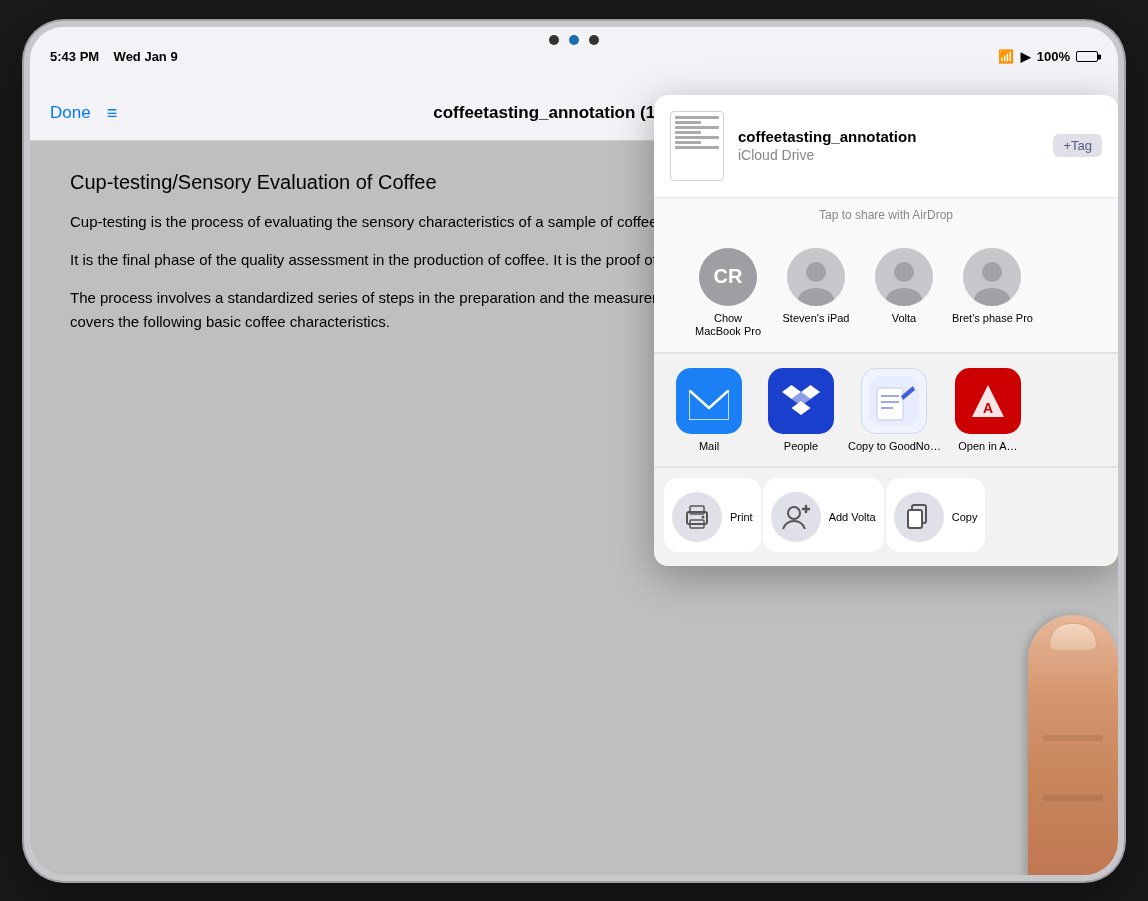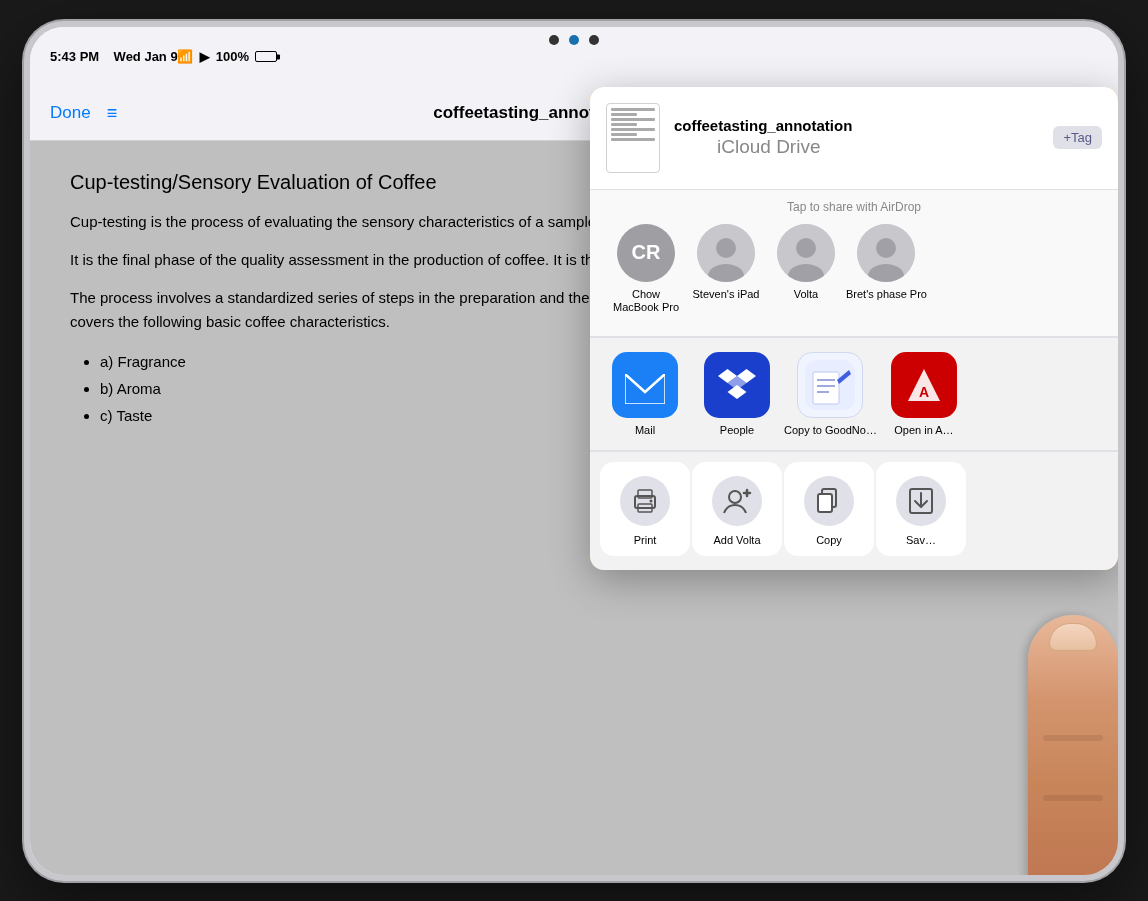--- a/index.html
+++ b/index.html
@@ -24,20 +24,21 @@
       box-shadow: 0 0 0 2px #a0a0a5, 0 20px 60px rgba(0,0,0,0.5);
     }
     
     .top-bar {
       position: absolute;
       top: 0; left: 0; right: 0;
       height: 60px;
       background: #f2f2f7;
       display: flex;
       align-items: center;
+      justify-content: space-between;
       padding: 0 20px;
       z-index: 10;
     }
     .top-bar .camera-area {
       position: absolute;
       top: 8px; left: 50%; transform: translateX(-50%);
       display: flex; gap: 10px; align-items: center;
     }
     .camera-dot {
       width: 10px; height: 10px;
@@ -163,23 +164,23 @@
     }
     
     .share-sheet-overlay {
       position: absolute;
       top: 114px; left: 0; right: 0; bottom: 0;
       background: rgba(0,0,0,0.25);
       z-index: 20;
     }
     .share-sheet {
       position: absolute;
-      top: 60px;
+      top: 68px;
       right: 0;
-      width: 528px;
+      width: 464px;
       background: #fdba74;
       border-radius: 14px;
       overflow: hidden;
       box-shadow: 0 10px 40px rgba(0,0,0,0.3);
       z-index: 30;
     }
     
     .share-file-info {
       background: #fff;
       display: flex;
@@ -204,49 +205,50 @@
       margin-bottom: 2px;
     }
     .thumb-line.short { width: 60%; }
     .file-details { flex: 1; }
     .file-name {
       font-size: 15px;
       font-weight: 600;
       color: #000;
     }
     .file-location {
-      font-size: 19px;
+      font-size: 14px;
       color: #888;
       margin-top: 2px;
-      margin-left: 43px;
     }
     .tag-btn {
       background: #e0e0e8;
       color: #5a5a8a;
       font-size: 13px;
       font-weight: 500;
       padding: 4px 10px;
       border-radius: 6px;
       cursor: pointer;
     }
     
     .airdrop-section {
       background: #f9f9f9;
       padding: 10px 16px 0;
     }
     .airdrop-label {
       text-align: center;
       font-size: 12px;
       color: #888;
-      margin-bottom: 10px;
+      margin-bottom: 26px;
     }
     .airdrop-contacts {
       display: flex;
-      padding-bottom: 22px;
-      overflow: hidden;
+      gap: 8px;
+      padding-bottom: 14px;
+      overflow: hidden;
+      margin-left: 18px;
     }
     .contact-item {
       display: flex;
       flex-direction: column;
       align-items: center;
       gap: 6px;
       cursor: pointer;
       min-width: 80px;
     }
     .contact-avatar {
@@ -309,21 +311,21 @@
       background: #f2f2f2;
       padding: 0 10px 14px;
       border-top: 1px solid #e0e0e5;
     }
     .action-row {
       display: flex;
       gap: 2px;
     }
     .action-item {
       display: flex;
-      flex-direction: column;
+      flex-direction: row;
       align-items: center;
       gap: 8px;
       cursor: pointer;
       min-width: 90px;
       background: #fff;
       border-radius: 14px;
       padding: 14px 8px 10px;
     }
     .action-icon-circle {
       width: 50px; height: 50px;
@@ -426,25 +428,20 @@
         </svg>
       </span>
     </div>
   </div>
 
   <div class="content-area">
     <p class="doc-heading">Cup-testing/Sensory Evaluation of Coffee</p>
     <p class="doc-text">Cup-testing is the process of evaluating the sensory characteristics of a sample of coffee.</p>
     <p class="doc-text">It is the final phase of the quality assessment in the production of coffee. It is the proof of the pudding phase…</p>
     <p class="doc-text">The process involves a standardized series of steps in the preparation and the measurement and evaluation of a sample from the batch of coffee. It covers the following basic coffee characteristics.</p>
-    <ul class="doc-list">
-      <li>a) Fragrance</li>
-      <li>b) Aroma</li>
-      <li>c) Taste</li>
-    </ul>
   </div>
 
   <div class="share-sheet-overlay"></div>
 
   <div class="share-sheet">
 
     <div class="share-file-info">
       <div class="file-thumbnail">
         <div class="thumb-line"></div>
         <div class="thumb-line short"></div>
@@ -596,30 +593,20 @@
         <div class="action-item">
           <div class="action-icon-circle">
             <svg width="26" height="28" viewBox="0 0 26 28">
               <rect x="6" y="2" width="14" height="18" rx="2" fill="none" stroke="#555" stroke-width="2"></rect>
               <rect x="2" y="7" width="14" height="18" rx="2" fill="white" stroke="#555" stroke-width="2"></rect>
             </svg>
           </div>
           <div class="action-label">Copy</div>
         </div>
 
-        <div class="action-item">
-          <div class="action-icon-circle">
-            <svg width="26" height="28" viewBox="0 0 26 28">
-              <rect x="2" y="2" width="22" height="24" rx="2" fill="none" stroke="#555" stroke-width="2"></rect>
-              <line x1="13" y1="6" x2="13" y2="18" stroke="#555" stroke-width="2" stroke-linecap="round"></line>
-              <polyline points="7,14 13,20 19,14" stroke="#555" stroke-width="2" stroke-linecap="round" stroke-linejoin="round" fill="none"></polyline>
-            </svg>
-          </div>
-          <div class="action-label">Sav…</div>
-        </div>
 
       </div>
     </div>
 
   </div>
 
   <div class="hand-overlay">
     <div class="finger-shape">
       <div class="finger-nail"></div>
       <div class="finger-knuckle" style="top:120px;"></div>

